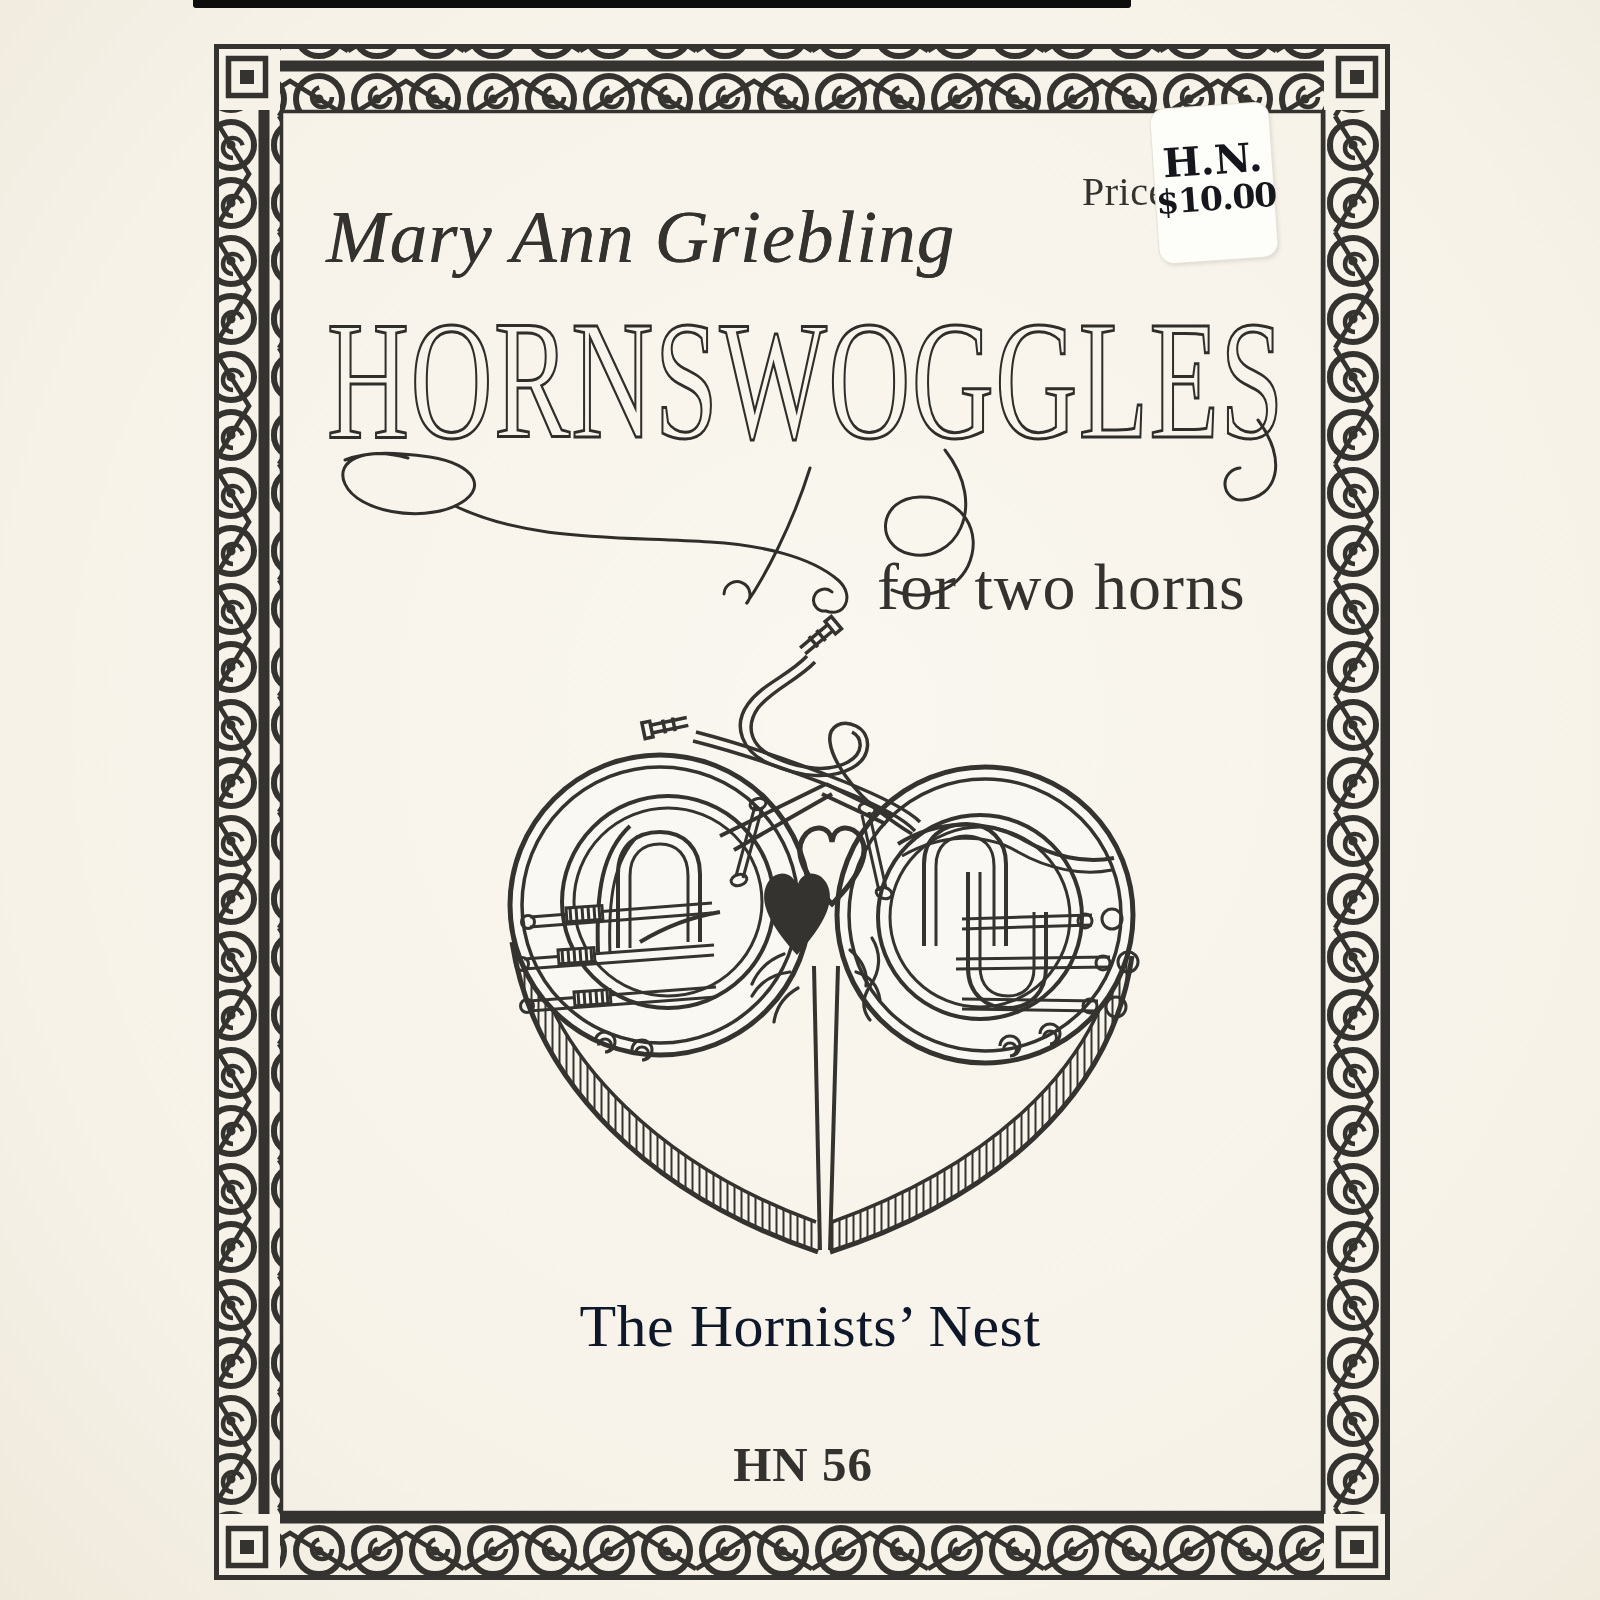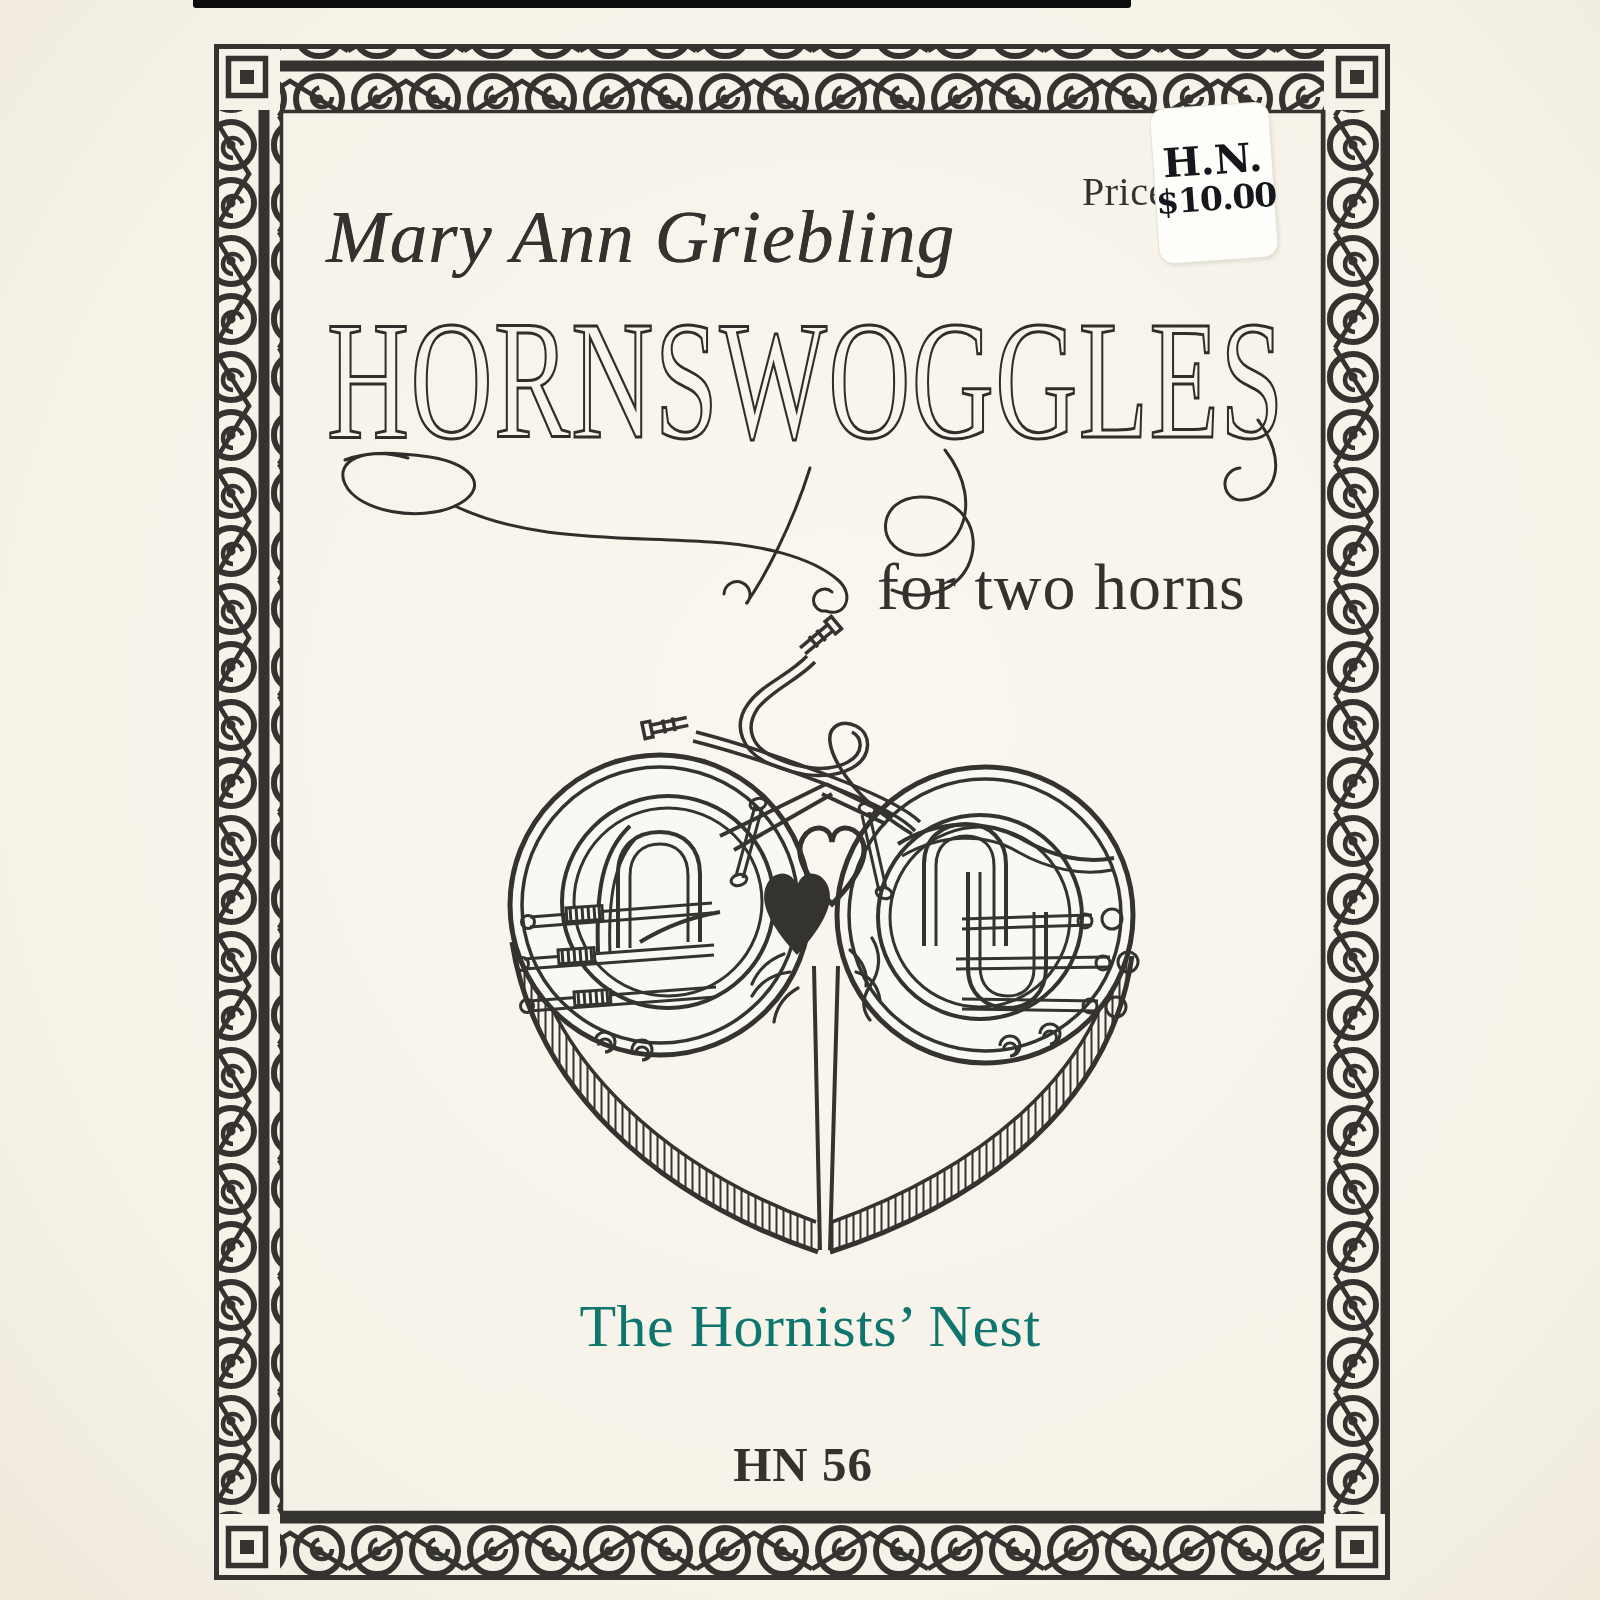--- a/index.html
+++ b/index.html
@@ -29,21 +29,21 @@
     text-align:center;
     font-family:"DejaVu Serif", serif;font-weight:bold;color:#15171c;
   }
   #sticker .l1{margin-top:34px;font-size:40px;line-height:1.0;letter-spacing:0px;}
   #sticker .l2{font-size:33px;line-height:1.15;letter-spacing:-1px;}
   #subtitle{
     left:877px;top:549px;font-size:66px;color:#33322e;letter-spacing:1px;white-space:nowrap;text-align:right;
   }
   #publisher{
     left:810px;top:1292px;transform:translateX(-50%);
-    font-size:60px;color:#0f766e;letter-spacing:0.5px;white-space:nowrap;
+    font-size:60px;color:#0f172a;letter-spacing:0.5px;white-space:nowrap;
   }
   #catalog{
     left:803px;top:1436px;transform:translateX(-50%);
     font-size:49px;color:#33322e;letter-spacing:1px;white-space:nowrap;font-weight:bold;
   }
   svg{display:block;}
 </style>
 </head>
 <body>
 

